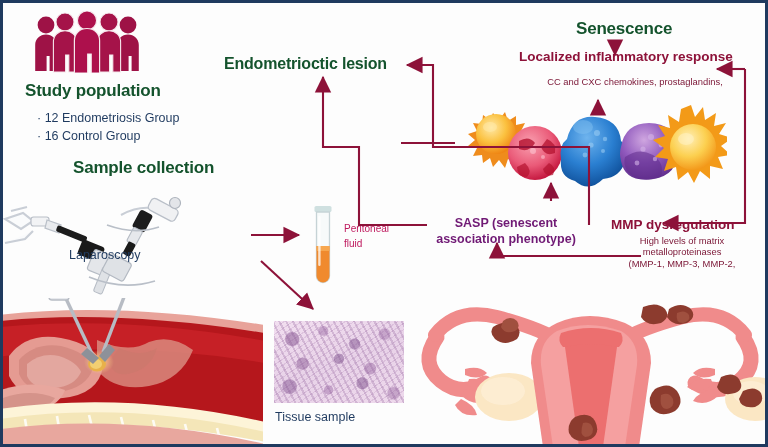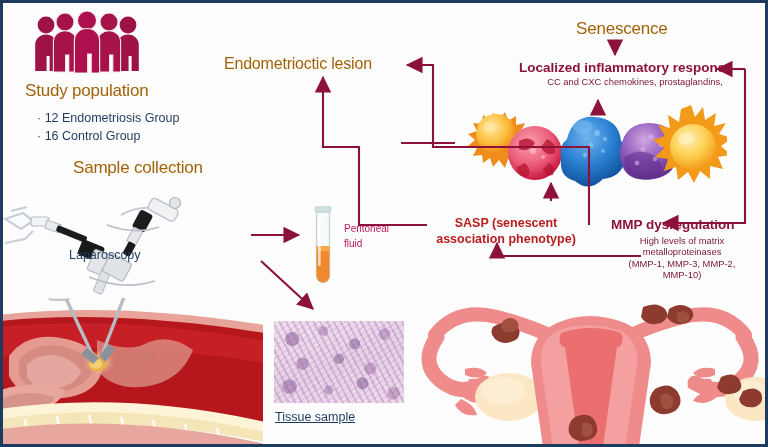--- a/index.html
+++ b/index.html
@@ -10,22 +10,22 @@
     width:768px;height:447px;
     background:#fdfdfd;
     box-sizing:border-box;
     border:3px solid #1f3a5f;
     overflow:hidden;
   }
 
   
   .hdr{
     position:absolute;
-    color:#a16207;
-    font-weight:normal;
+    color:#14532d;
+    font-weight:bold;
     letter-spacing:-.2px;
     white-space:nowrap;
   }
   .subtext{
     position:absolute;
     color:#1f3a5f;
     white-space:nowrap;
   }
   .smallred{
     position:absolute;
@@ -37,37 +37,37 @@
   #people-icon{position:absolute;left:28px;top:8px;width:112px;height:62px;}
   #study-pop-title{left:22px;top:78px;font-size:17px;}
   #bullet1{left:34px;top:108px;font-size:12.5px;}
   #bullet2{left:34px;top:126px;font-size:12.5px;}
   #sample-title{left:22px;top:155px;font-size:17px;margin-left:48px;}
   #laparoscopy-label{left:66px;top:225px;font-size:12.5px;color:#1f3a5f;margin-top:20px;}
   #peritoneal-label{
     position:absolute;left:341px;top:219px;font-size:10px;
     color:#be185d;line-height:1.45;
   }
-  #tissue-label{left:272px;top:407px;font-size:12.5px;text-decoration:underline;}
+  #tissue-label{left:272px;top:407px;font-size:12.5px;}
 
   #senescence-title{left:573px;top:16px;font-size:17px;}
   #lesion-title{left:221px;top:52px;font-size:16px;}
   #lir-title{
-    position:absolute;left:516px;top:57px;font-size:13.5px;
+    position:absolute;left:516px;top:46px;font-size:13.5px;
     font-weight:bold;color:#8d1239;white-space:nowrap;
   }
   #lir-sub{left:512px;top:73px;width:240px;font-size:9.4px;}
   #mmp-title{
     position:absolute;left:608px;top:214px;font-size:13.5px;
     font-weight:bold;color:#8d1239;white-space:nowrap;
   }
   #mmp-sub{left:604px;top:232px;width:150px;font-size:9.4px;}
   #sasp-title{
     position:absolute;left:428px;top:212px;width:150px;font-size:12.5px;
-    font-weight:bold;color:#b91c1c;text-align:center;line-height:1.3;
+    font-weight:bold;color:#701a75;text-align:center;line-height:1.3;
   }
 
   
   #wires{position:absolute;left:0;top:0;width:768px;height:447px;}
 
   
   .art{position:absolute;}
   #cells{left:452px;top:98px;width:272px;height:100px;}
   #uterus{left:404px;top:300px;width:364px;height:144px;}
   #abdomen{left:-2px;top:295px;width:262px;height:152px;}
@@ -355,21 +355,20 @@
   <div id="lir-title">Localized inflammatory response</div>
   <div class="smallred" id="lir-sub">
     <div>CC and CXC chemokines, prostaglandins,</div>
   </div>
 
   <div id="mmp-title">MMP dysregulation</div>
   <div class="smallred" id="mmp-sub">
     <div>High levels of matrix</div>
     <div>metalloproteinases</div>
     <div>(MMP-1, MMP-3, MMP-2,</div>
-    <div>MMP-10)</div>
   </div>
 
   <div id="sasp-title">
     <span>SASP (senescent</span><br>
     <span>association phenotype)</span>
   </div>
 
   <svg id="wires" viewBox="0 0 768 447">
     <defs>
       <marker id="ah" markerWidth="9" markerHeight="9" refX="7.4" refY="4.5" orient="auto">

